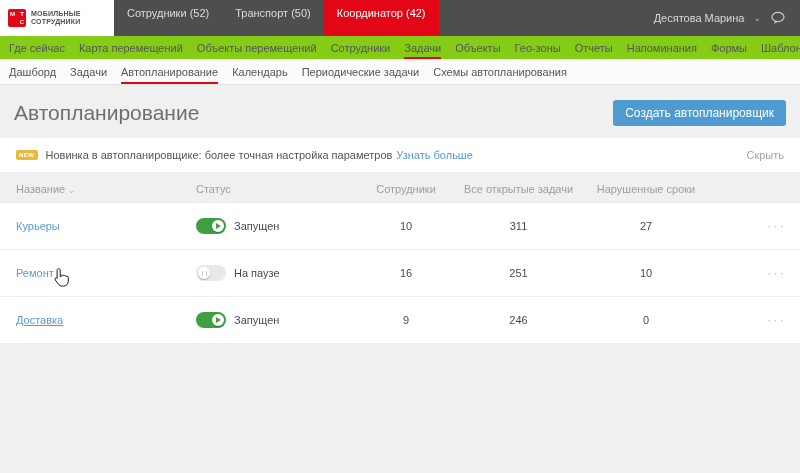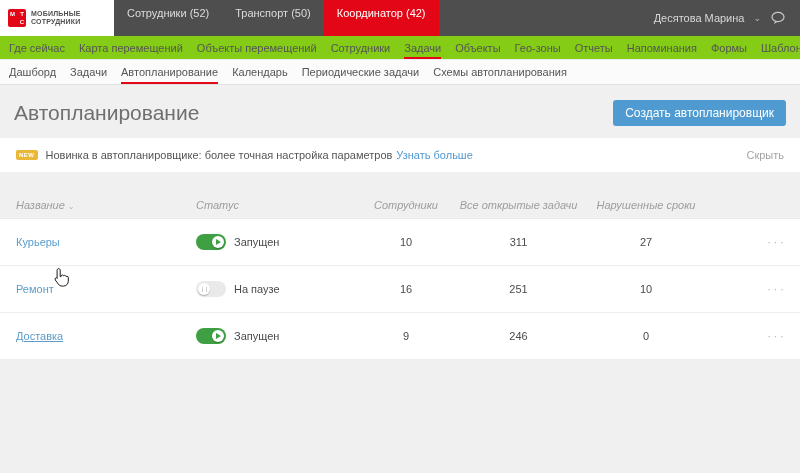--- a/index.html
+++ b/index.html
@@ -38,21 +38,21 @@
   .create-btn{background:var(--accent-blue);color:#fff;border:none;border-radius:3px;font-size:12px;padding:6px 12px;font-family:inherit;cursor:pointer;}
 
   
   .banner{margin-top:12px;background:#fff;height:34px;display:flex;align-items:center;padding:0 16px;font-size:11px;color:#555;}
   .badge{background:var(--badge-yellow);color:#fff;font-size:6px;font-weight:bold;padding:2px 3px;border-radius:2px;margin-right:8px;letter-spacing:.5px;}
   .banner-link{color:var(--accent-blue);margin-left:4px;text-decoration:none;cursor:pointer;}
   .hide-link{margin-left:auto;color:#a3a3a3;cursor:pointer;}
 
   
   .thead,.row{display:grid;grid-template-columns:180px 165px 90px 135px 120px 1fr;padding:0 14px 0 16px;align-items:center;}
-  .thead{margin-top:20px;height:26px;font-size:11px;color:#9d9d9d;font-style:italic;}
+  .thead{margin-top:4px;height:26px;font-size:11px;color:#9d9d9d;}
   .th{white-space:nowrap;} .th .sort{font-size:8px;color:#b0b0b0;margin-left:3px;}
   .th.c,.num{text-align:center;}
   .tbody{background:#fff;border-top:1px solid #e9e9e9;}
   .row{height:47px;border-bottom:1px solid #ededed;background:#fff;font-size:11px;color:#4a4a4a;}
   .row-name{color:var(--link-blue);text-decoration:none;cursor:pointer;width:max-content;}
   .row-name.hovered{text-decoration:underline;}
   .cell-status{display:flex;align-items:center;}
   .toggle{width:30px;height:16px;border-radius:8px;position:relative;display:inline-block;flex:none;cursor:pointer;}
   .toggle.running{background:var(--toggle-green);}
   .toggle.paused{background:#e9e9e9;}

